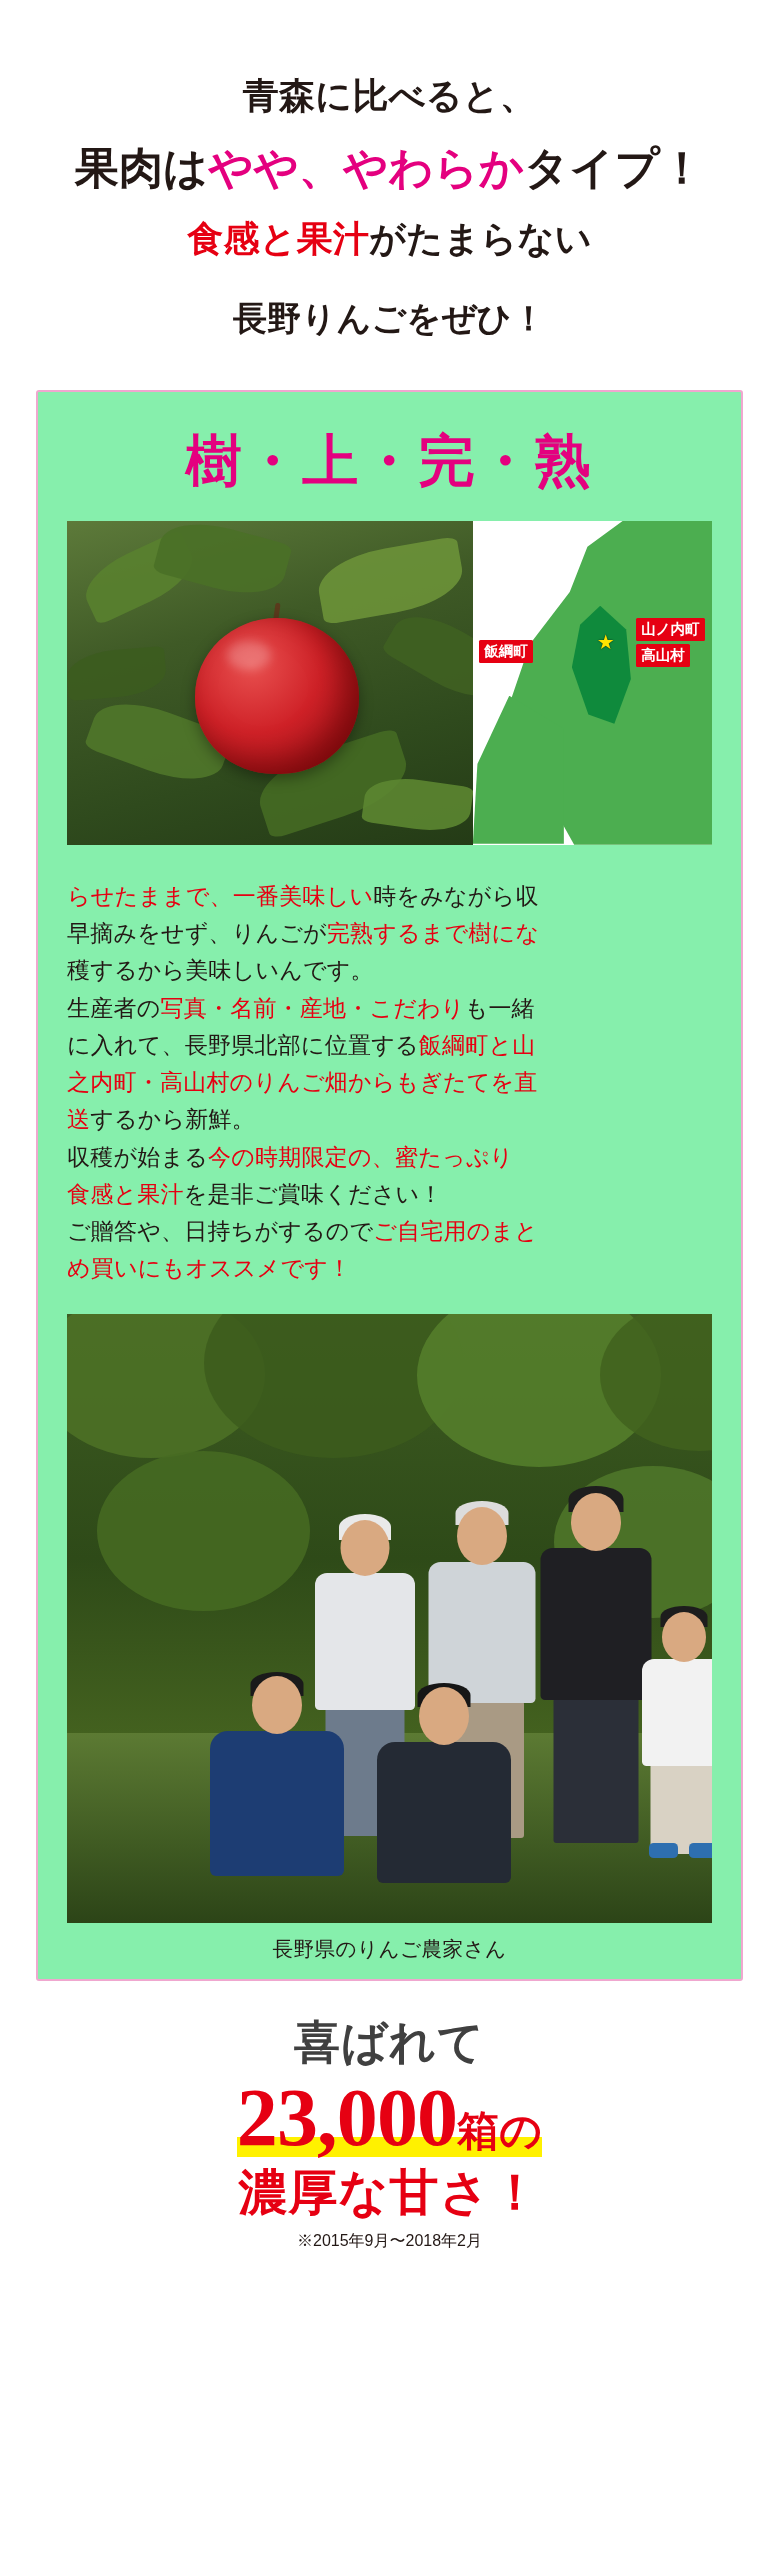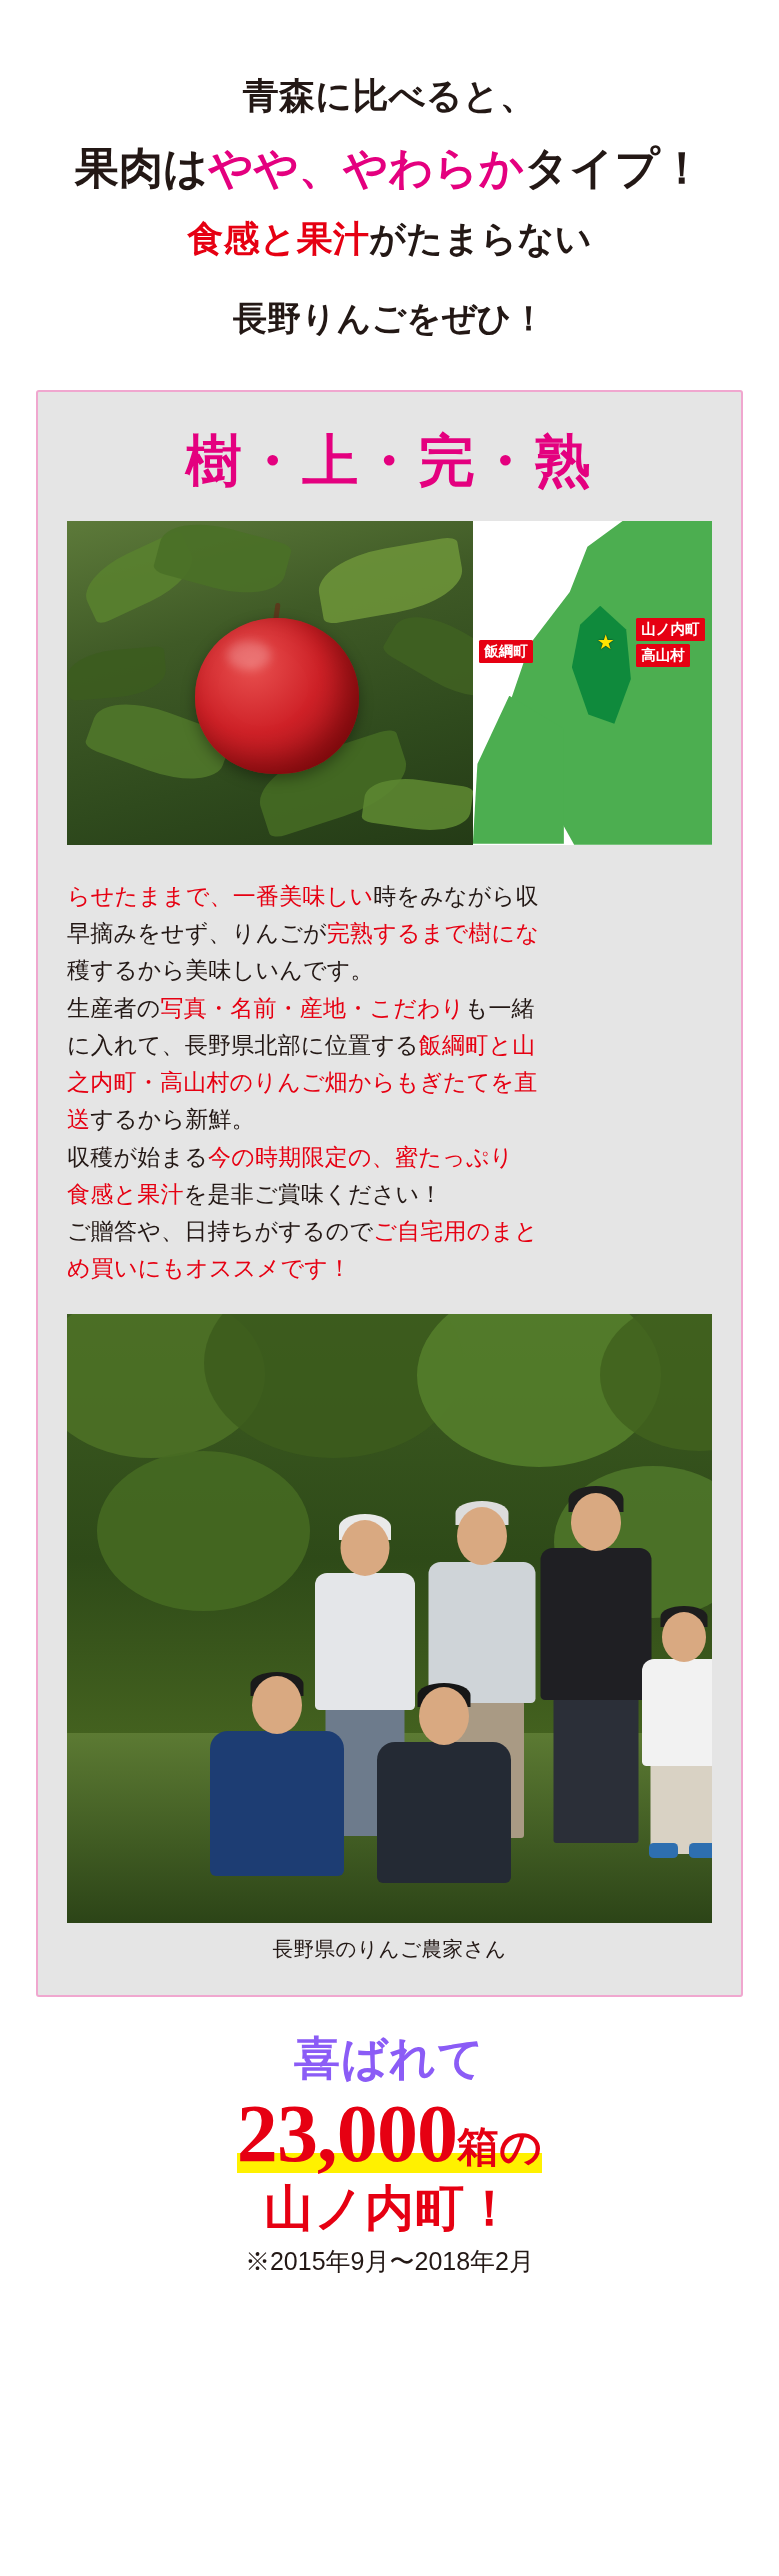--- a/index.html
+++ b/index.html
@@ -41,22 +41,22 @@
   .headline .line4 { font-size: 34px; margin-top: 28px; }
   .pink   { color: #e4007f; }
   .red    { color: #e60012; }
   .dark   { color: #231815; }
 
   
   .card {
     margin: 47px 6px 0 6px;
     border: 2.3px solid #f0a7cf;
     border-radius: 3px;
-    background: #e5e5e5;
-    padding: 26px 29px 32px 29px;
+    background: #86efac;
+    padding: 26px 29px 16px 29px;
     box-sizing: border-box;
     position: relative;
   }
   .card-title {
     text-align: center;
     font-family: "Liberation Serif", serif;
     font-weight: bold;
     color: #e4007f;
     font-size: 56px;
     letter-spacing: 0.04em;
@@ -284,21 +284,21 @@
 
   
   .claim {
     margin-top: 37px;
     text-align: center;
     line-height: 1.1;
   }
   .claim .l1 {
     font-size: 46px;
     font-weight: bold;
-    color: #8b5cf6;
+    color: #404040;
     font-family: "Liberation Serif", serif;
     letter-spacing: .02em;
   }
   .claim .l2 {
     margin-top: 4.6px;
     font-family: "Liberation Serif", serif;
     font-weight: bold;
     color: #e60012;
     white-space: nowrap;
     position: relative;
@@ -326,21 +326,21 @@
   .claim .l3 {
     margin-top: 3px;
     font-size: 49px;
     font-weight: bold;
     color: #e60012;
     font-family: "Liberation Serif", serif;
     letter-spacing: .02em;
   }
   .claim .note {
     margin-top: 12px;
-    font-size: 25px;
+    font-size: 16px;
     color: #231815;
     font-family: "Liberation Sans", sans-serif;
     font-weight: normal;
   }
 </style>
 </head>
 <body>
 
 <div class="page">
 
@@ -447,18 +447,18 @@
 
     <div class="caption">長野県のりんご農家さん</div>
   </div>
 
   <div class="claim">
     <div class="l1">喜ばれて</div>
     <div class="l2">
       <span class="hl"></span>
       <span class="num">23,000</span><span class="unit">箱の</span>
     </div>
-    <div class="l3">山ノ内町！</div>
+    <div class="l3">濃厚な甘さ！</div>
     <div class="note">※2015年9月〜2018年2月</div>
   </div>
 
 </div>
 
 
 </body></html>

